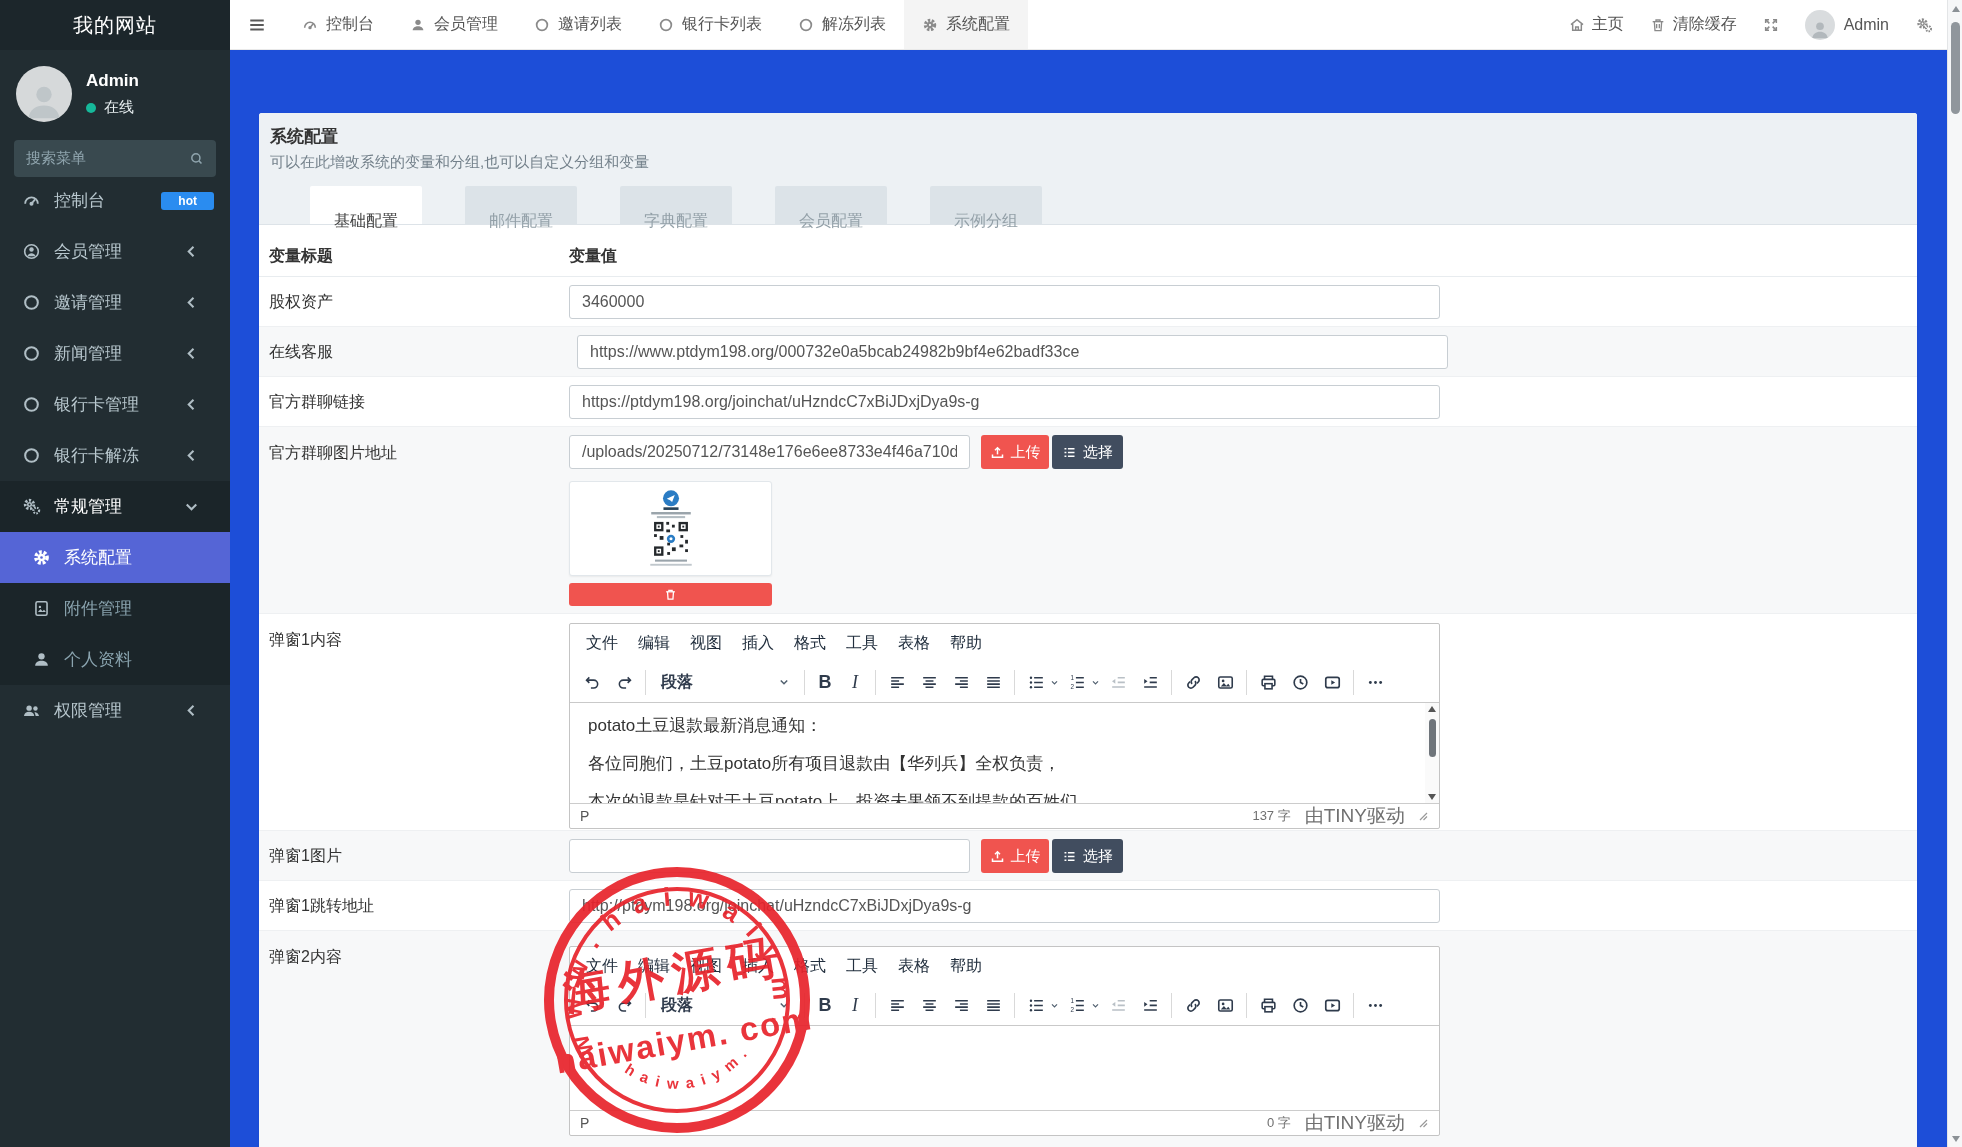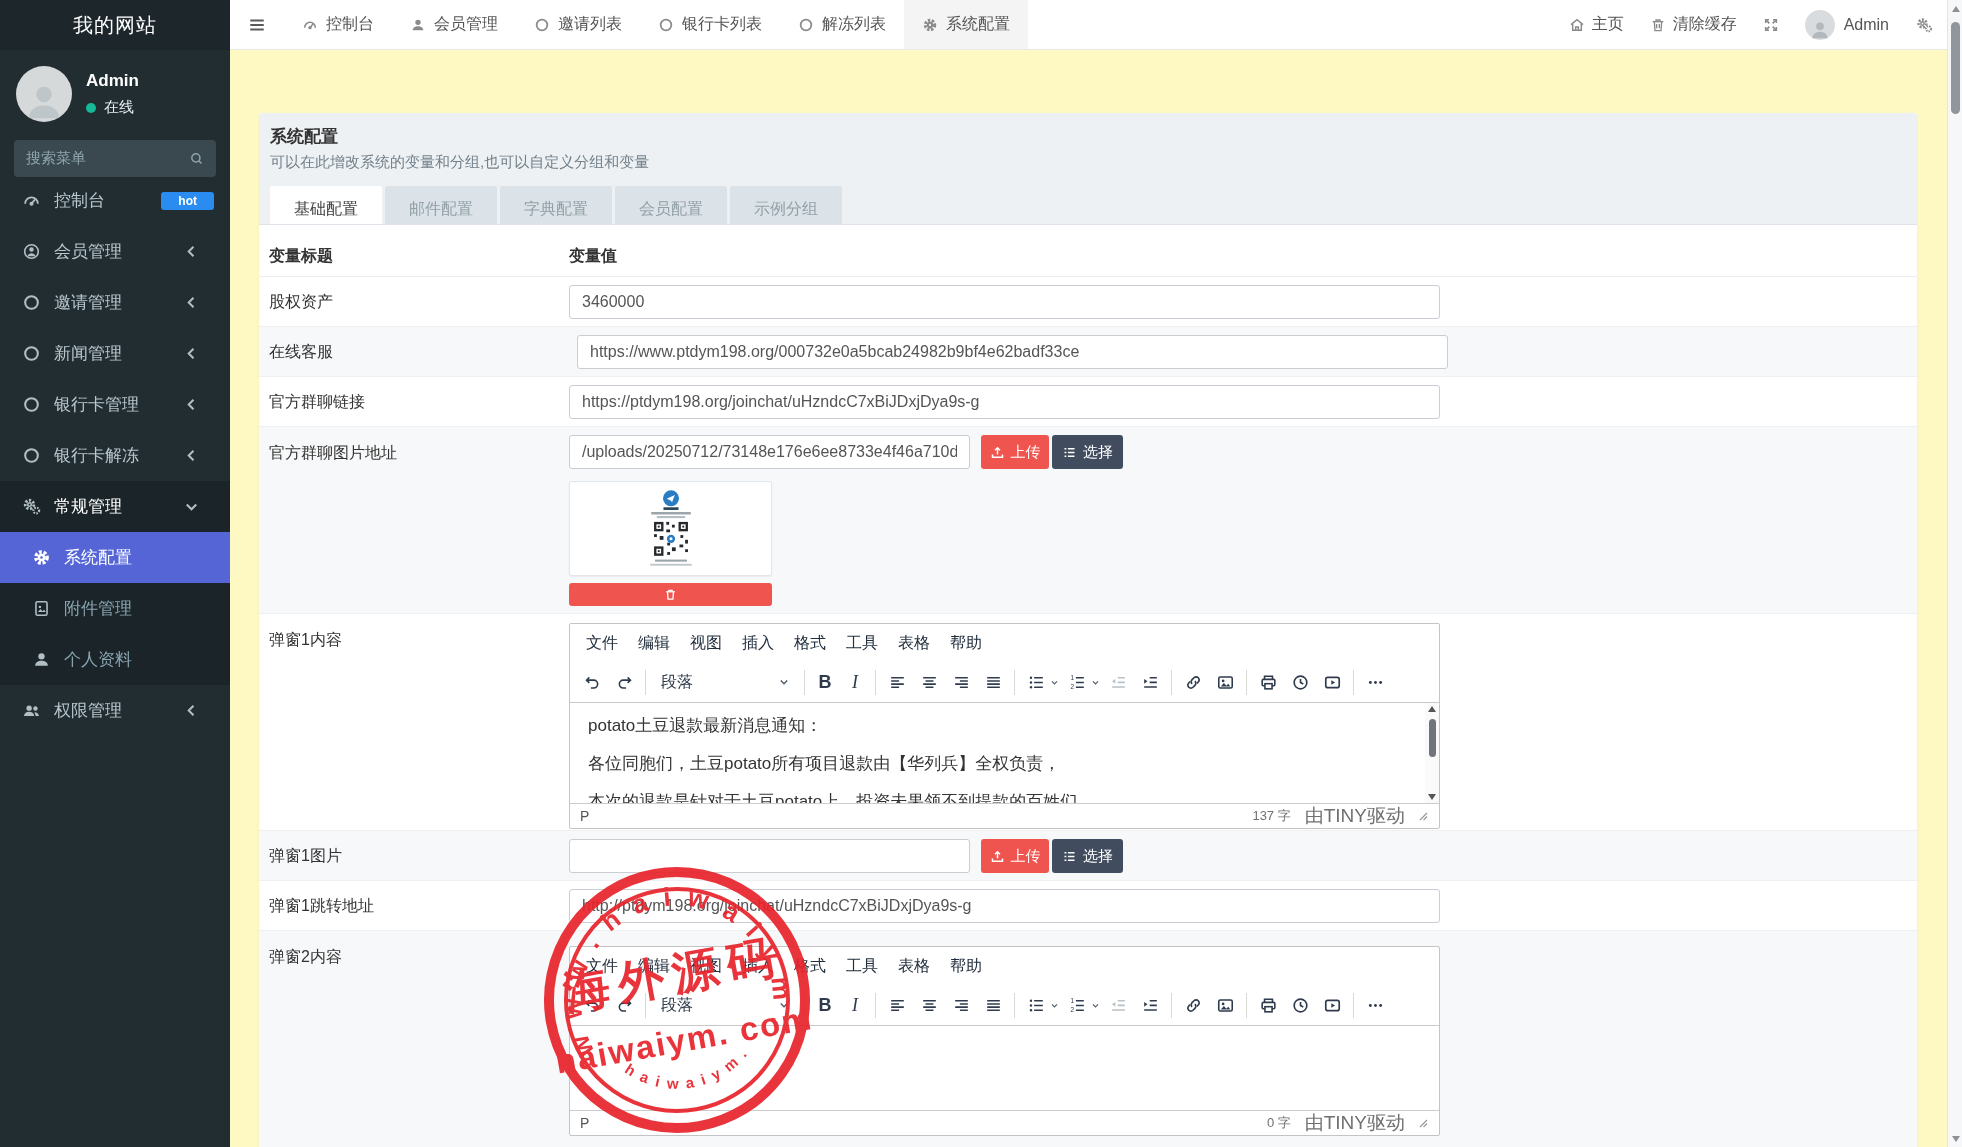--- a/index.html
+++ b/index.html
@@ -1,18 +1,18 @@
 <!DOCTYPE html>
 <html><head>
 <meta charset="utf-8">
 <style>
   * { margin:0; padding:0; box-sizing:border-box; }
   html,body { background:#fff; }
   body { font-family:"Liberation Sans","DejaVu Sans",sans-serif; }
-  #root { position:relative; width:1962px; height:1147px; overflow:hidden; background:#fef9c3; }
+  #root { position:relative; width:1962px; height:1147px; overflow:hidden; background:#1d4ed8; }
   .abs { position:absolute; }
   .icn { display:inline-flex; align-items:center; justify-content:center; vertical-align:middle; }
   .icn svg { width:100%; height:100%; display:block; }
 
   
   #sidebar { left:0; top:0; width:230px; height:1147px; background:#222d32; z-index:5; }
   #logo { height:50px; background:#1c262b; color:#fff; font-size:20px; display:flex; align-items:center; justify-content:center; letter-spacing:1px; }
   #userpanel { padding:16px 14px 10px 16px; display:flex; align-items:center; }
   #avatar { width:56px; height:56px; border-radius:50%; background:#d6d9da; overflow:hidden; display:flex; align-items:flex-end; justify-content:center; }
   #userinfo { margin-left:14px; }
@@ -50,21 +50,21 @@
   .scroll-arrow { position:absolute; left:3.5px; width:0; height:0; border-left:4px solid transparent; border-right:4px solid transparent; }
   .arrow-up { border-bottom:6px solid #8b9196; }
   .arrow-down { border-top:6px solid #8b9196; }
 
   
   #panel { left:259px; top:113px; width:1658px; height:1100px; background:#fff; border-radius:3px 3px 0 0; box-shadow:0 1px 2px rgba(0,0,0,.08); }
   #panel-heading { position:absolute; left:0; top:0; right:0; height:112px; background:#edf1f4; border-bottom:1px solid #dde3e8; border-radius:3px 3px 0 0; }
   #panel-title { position:absolute; left:11px; top:12px; font-size:17px; font-weight:bold; color:#333; }
   #panel-subtitle { position:absolute; left:11px; top:40px; font-size:15px; color:#73808a; }
   #ptabs { position:absolute; left:11px; bottom:0; display:flex; }
-  .ptab { height:38px; line-height:38px; padding:4px 24px; font-size:16px; background:#dce3e8; color:#93a0a8; margin-right:3px; cursor:pointer; border-radius:2px 2px 0 0; }
+  .ptab { height:38px; line-height:38px; padding:16px 24px; font-size:16px; background:#dce3e8; color:#93a0a8; margin-right:3px; cursor:pointer; border-radius:2px 2px 0 0;margin-left:40px; }
   .ptab.active { background:#fff; color:#444; }
 
   
   #thead { position:absolute; left:0; top:118px; right:0; height:46px; border-bottom:1px solid #e8ecef; }
   #thead .hc { position:absolute; top:0; height:46px; line-height:50px; font-weight:bold; font-size:16px; color:#333; }
   .trow { position:absolute; left:0; right:0; border-bottom:1px solid #eef0f2; }
   .trow.stripe { background:#f7f8f9; }
   .tlabel { position:absolute; left:10px; top:0; height:50px; line-height:50px; font-size:16px; color:#333; white-space:nowrap; }
   .tlabel.top { height:auto; line-height:normal; padding-top:16px; }
   .fc { position:absolute; height:34px; border:1px solid #c8ced3; border-radius:3px; font-size:16px; color:#555; padding:0 12px; background:#fff; font-family:"Liberation Sans","DejaVu Sans",sans-serif; outline:none; }
@@ -80,21 +80,21 @@
   
   .mce { position:absolute; border:1px solid #c4c4c4; border-radius:2px; background:#fff; }
   .mce-menubar { display:flex; align-items:center; height:38px; padding:0 6px; }
   .mce-menubar .mitem { padding:5px 10px; font-size:16px; color:#222f3e; border-radius:3px; cursor:pointer; }
   .mce-toolbar { display:flex; align-items:center; height:41px; padding:0 6px; border-bottom:1px solid #c9c9c9; }
   .tbtn { width:32px; height:30px; display:flex; align-items:center; justify-content:center; color:#2f3b4c; border-radius:3px; cursor:pointer; flex:none; }
   .tbtn .icn { width:19px; height:19px; }
   .tbtn.disabled { color:#b9c0c6; }
   .tbtn.txt { font-size:18px; width:30px; }
   .tdiv { width:1px; height:25px; background:#d9d9d9; margin:0 5px; flex:none; }
-  .tstyle { display:flex; align-items:center; height:30px; padding:0 8px 0 10px; width:148px; color:#2f3b4c; font-size:16px; cursor:pointer; flex:none; }
+  .tstyle { display:flex; align-items:center; height:30px; padding:0 8px 0 10px; width:148px; color:#2f3b4c; font-size:16px; cursor:pointer; flex:none;font-weight:bold; }
   .tstyle .cap { flex:1; }
   .tstyle .icn { width:14px; height:14px; color:#51606f; }
   .tcaret { width:12px; height:30px; display:flex; align-items:center; color:#51606f; cursor:pointer; flex:none; margin-left:-3px; }
   .tcaret .icn { width:11px; height:11px; }
   .mce-content { position:relative; background:#fff; overflow:hidden; }
   .mce-content .ctext { padding:10px 18px 0 18px; font-size:17px; color:#333; }
   .mce-content .ctext p { line-height:26px; margin-bottom:12px; white-space:nowrap; }
   .mce-scroll { position:absolute; right:0; top:0; width:14px; height:100%; background:#fafafa; }
   .mce-scroll .thumb { position:absolute; left:3.5px; width:7px; background:#6f757b; border-radius:4px; }
   .mce-status { display:flex; align-items:center; height:25px; border-top:1px solid #ccc; padding:0 10px; font-size:14px; color:#555; }

